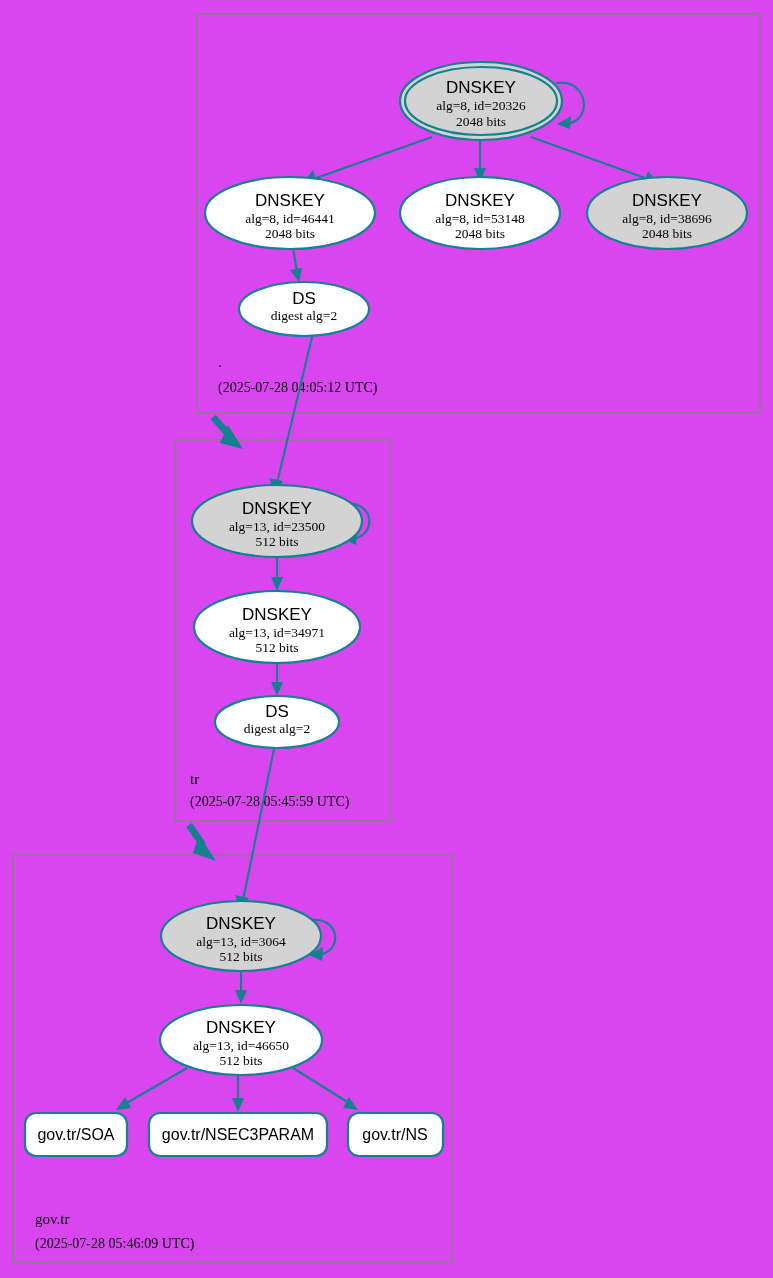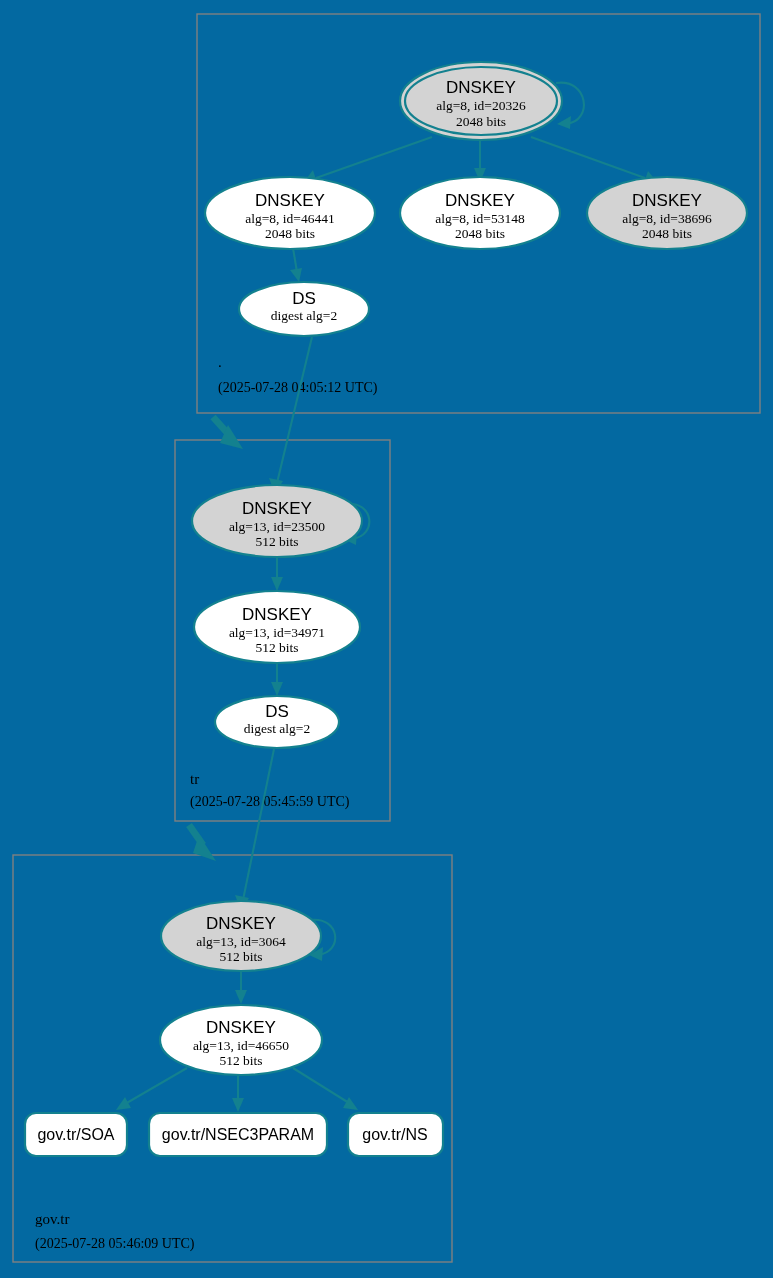--- a/index.html
+++ b/index.html
@@ -4,21 +4,21 @@
 <style>
   html, body {
     margin: 0;
     padding: 0;
     background: #ffffff;
   }
   #root-canvas {
     position: relative;
     width: 773px;
     height: 1278px;
-    background: #0369a1;
+    background: #d946ef;
     overflow: hidden;
     font-family: "Liberation Sans", sans-serif;
   }
   svg { display: block; }
   .zone-box {
     fill: none;
     stroke: #808080;
     stroke-width: 1.4;
   }
   .node-ellipse {

